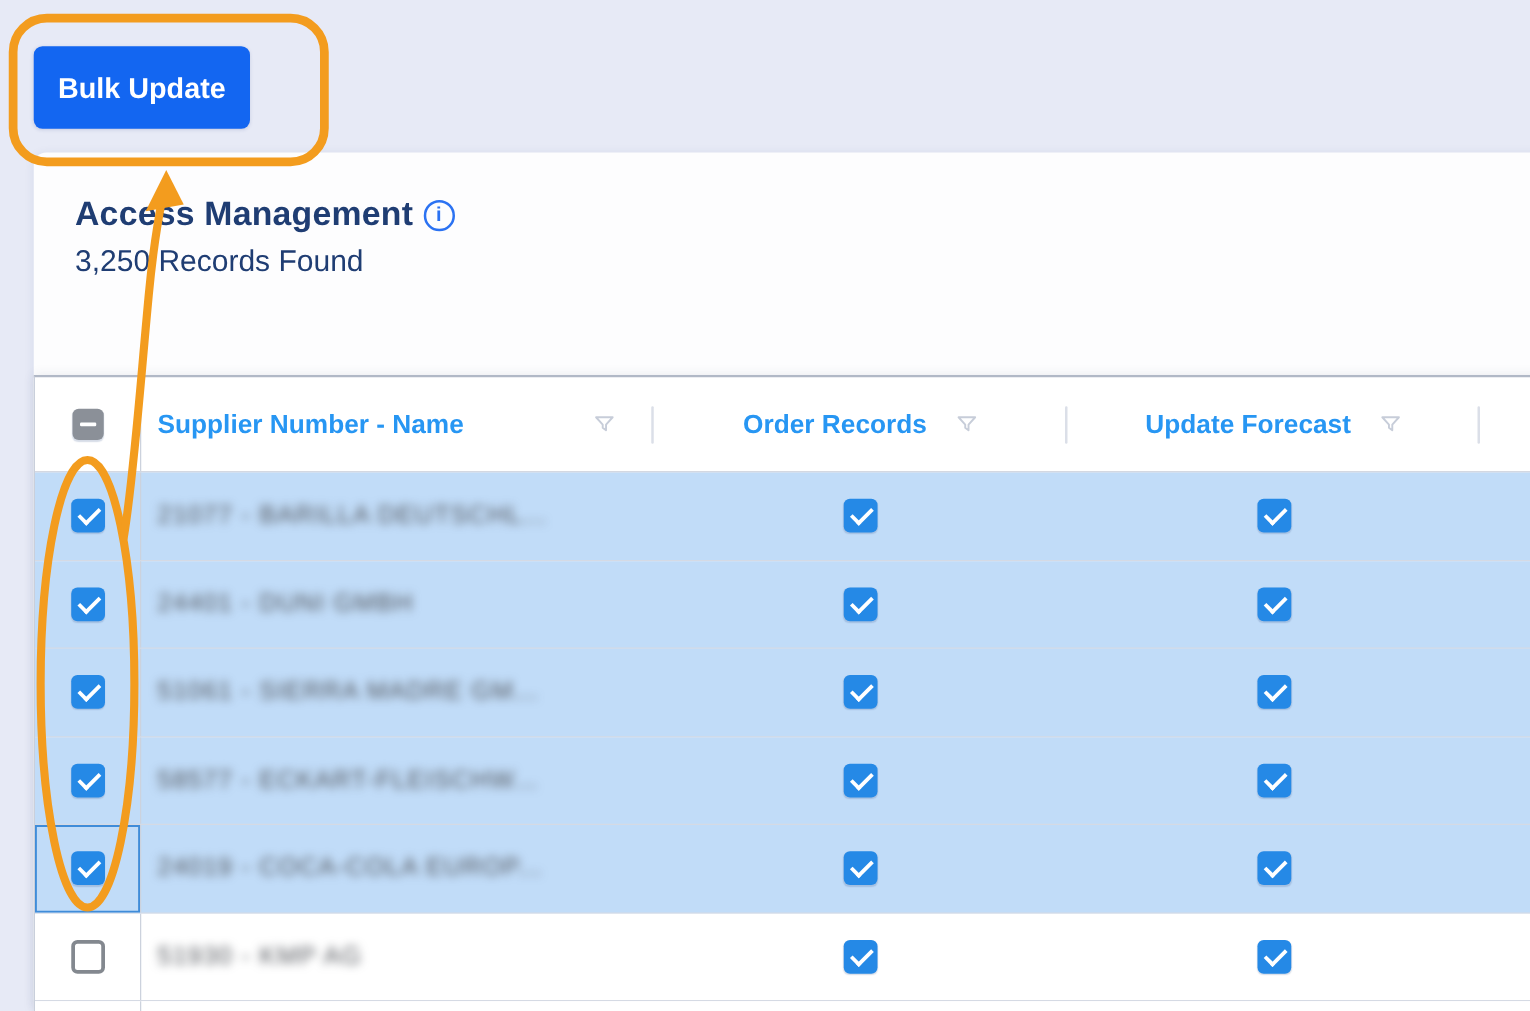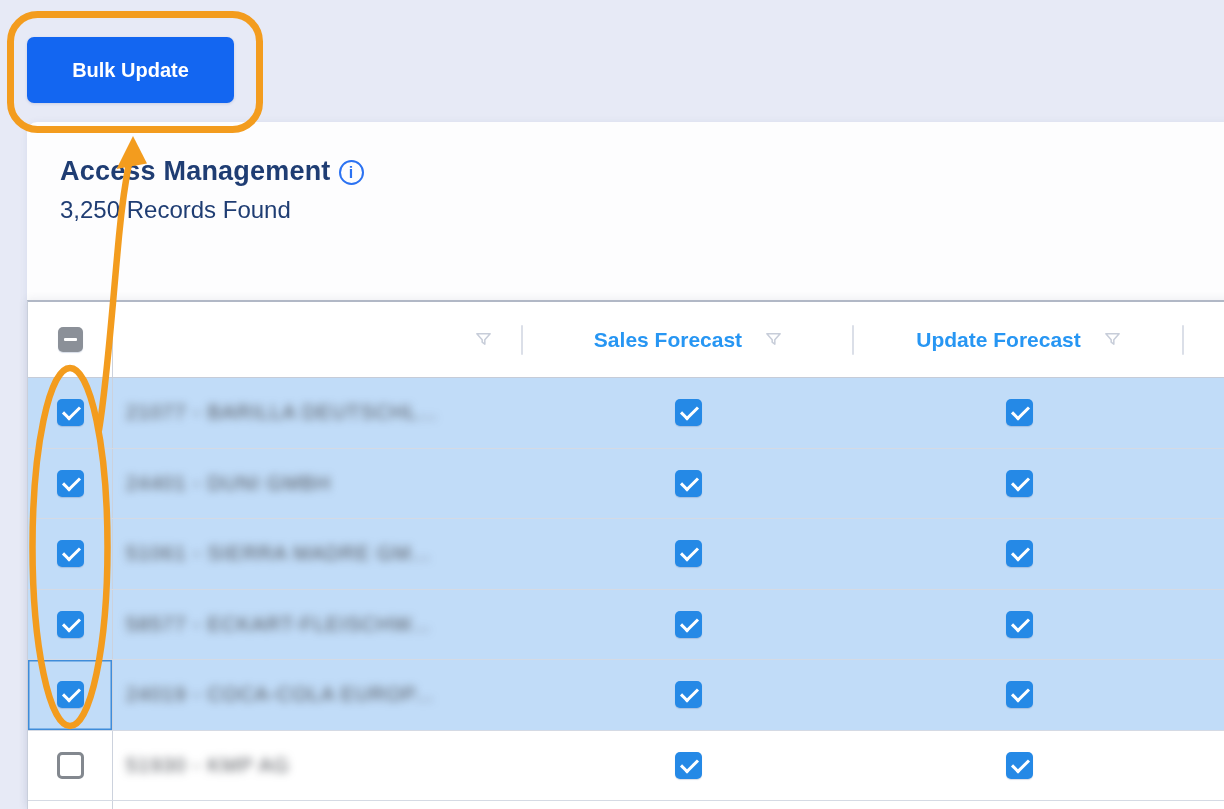--- a/index.html
+++ b/index.html
@@ -1,23 +1,23 @@
 <!DOCTYPE html>
 <html><head>
 <meta charset="utf-8">
 <style>
   html,body{margin:0;padding:0;background:#e7eaf6;}
   *{box-sizing:border-box;}
   .stage{position:relative;width:1224px;height:809px;overflow:hidden;
          font-family:"Liberation Sans", sans-serif;background:#e7eaf6;}
 
   
-  .bulk-btn{position:absolute;left:27px;top:37px;width:207px;height:66px;
+  .bulk-btn{position:absolute;left:27px;top:37px;width:173px;height:66px;
     background:#1366f1;color:#fff;border:none;border-radius:7px;
-    font-family:"Liberation Sans", sans-serif;font-size:20px;font-weight:700;
+    font-family:"Liberation Sans", sans-serif;font-size:23px;font-weight:700;
     display:flex;align-items:center;justify-content:center;cursor:pointer;
     box-shadow:0 1px 3px rgba(20,40,120,.15);}
 
   
   .card{position:absolute;left:27px;top:122px;width:1220px;height:687px;
     background:#fdfdfe;border-radius:10px;box-shadow:0 1px 8px rgba(40,60,120,.08);}
   .card-head{padding:34px 0 0 33px;}
   .title-row{display:flex;align-items:center;gap:8px;}
   .title-row h1{margin:0;font-size:27px;font-weight:600;color:#1f3d73;letter-spacing:.2px;}
   .info-icon{display:inline-flex;align-items:center;justify-content:center;
@@ -83,27 +83,28 @@
     </div>
   </div>
 
   <div class="table">
 
     <div class="thead">
       <div class="cell col-check">
         <span class="cb indeterminate"></span>
       </div>
       <div class="cell col-supplier">
+        <span class="hlabel">Supplier Number - Name</span>
         <svg class="funnel" width="19" height="19" viewBox="0 0 20 20">
           <path d="M3 4 h14 l-5.6 6.3 v4.7 l-2.8 -2.2 v-2.5 Z" fill="none" stroke="#c7cdd9" stroke-width="1.6" stroke-linejoin="round"></path>
         </svg>
         <span class="hdiv"></span>
       </div>
       <div class="cell col-order">
-        <span class="hlabel">Sales Forecast</span>
+        <span class="hlabel">Order Records</span>
         <svg class="funnel" width="19" height="19" viewBox="0 0 20 20">
           <path d="M3 4 h14 l-5.6 6.3 v4.7 l-2.8 -2.2 v-2.5 Z" fill="none" stroke="#c7cdd9" stroke-width="1.6" stroke-linejoin="round"></path>
         </svg>
         <span class="hdiv"></span>
       </div>
       <div class="cell col-sales">
         <span class="hlabel">Update Forecast</span>
         <svg class="funnel" width="19" height="19" viewBox="0 0 20 20">
           <path d="M3 4 h14 l-5.6 6.3 v4.7 l-2.8 -2.2 v-2.5 Z" fill="none" stroke="#c7cdd9" stroke-width="1.6" stroke-linejoin="round"></path>
         </svg>

